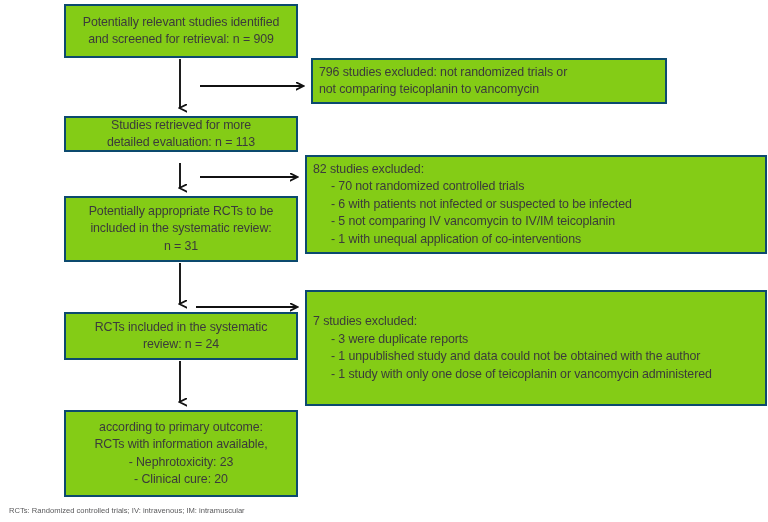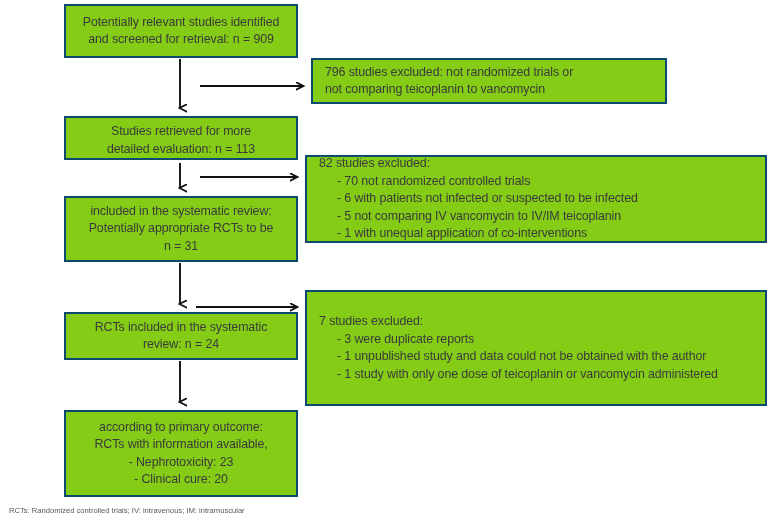--- a/index.html
+++ b/index.html
@@ -29,33 +29,33 @@
     display: flex;
     flex-direction: column;
     justify-content: center;
     font-size: 12.4px;
     line-height: 17.5px;
     color: #3b3b3b;
     letter-spacing: -0.1px;
   }
   .box .line { display: block; white-space: pre; }
   .box.center { text-align: center; align-items: center; }
-  .box.left { text-align: left; align-items: flex-start; padding-left: 12px; }
+  .box.left { text-align: left; align-items: flex-start; padding-left: 6px; }
   .box.left .line.indent { padding-left: 18px; }
 
   
   #box-screened  { left: 64px;  top: 4px;   width: 234px; height: 54px; }
-  #box-retrieved { left: 64px;  top: 116px; width: 234px; height: 44px; justify-content: flex-end; }
+  #box-retrieved { left: 64px;  top: 116px; width: 234px; height: 36px; }
   #box-appropriate { left: 64px; top: 196px; width: 234px; height: 66px; }
   #box-included  { left: 64px;  top: 312px; width: 234px; height: 48px; align-items: center; }
   #box-outcome   { left: 64px;  top: 410px; width: 234px; height: 87px; }
 
   
   #box-excl-796 { left: 311px; top: 58px;  width: 356px; height: 46px; }
-  #box-excl-82  { left: 305px; top: 155px; width: 462px; height: 88px; }
+  #box-excl-82  { left: 305px; top: 155px; width: 462px; height: 99px; }
   #box-excl-7   { left: 305px; top: 290px; width: 462px; height: 116px; }
 
   svg.arrows {
     position: absolute;
     left: 0; top: 0;
     width: 768px; height: 522px;
     pointer-events: none;
   }
   .footnote {
     position: absolute;
@@ -116,22 +116,22 @@
     <span class="line">Potentially relevant studies identified</span>
     <span class="line">and screened for retrieval: n = 909</span>
   </div>
 
   <div class="box center" id="box-retrieved">
     <span class="line">Studies retrieved for more</span>
     <span class="line">detailed evaluation: n = 113</span>
   </div>
 
   <div class="box center" id="box-appropriate">
+    <span class="line">Potentially appropriate RCTs to be</span>
     <span class="line">included in the systematic review:</span>
-    <span class="line">Potentially appropriate RCTs to be</span>
     <span class="line">n = 31</span>
   </div>
 
   <div class="box center" id="box-included">
     <span class="line">RCTs included in the systematic</span>
     <span class="line">review: n = 24</span>
   </div>
 
   <div class="box center" id="box-outcome">
     <span class="line">according to primary outcome:</span>

